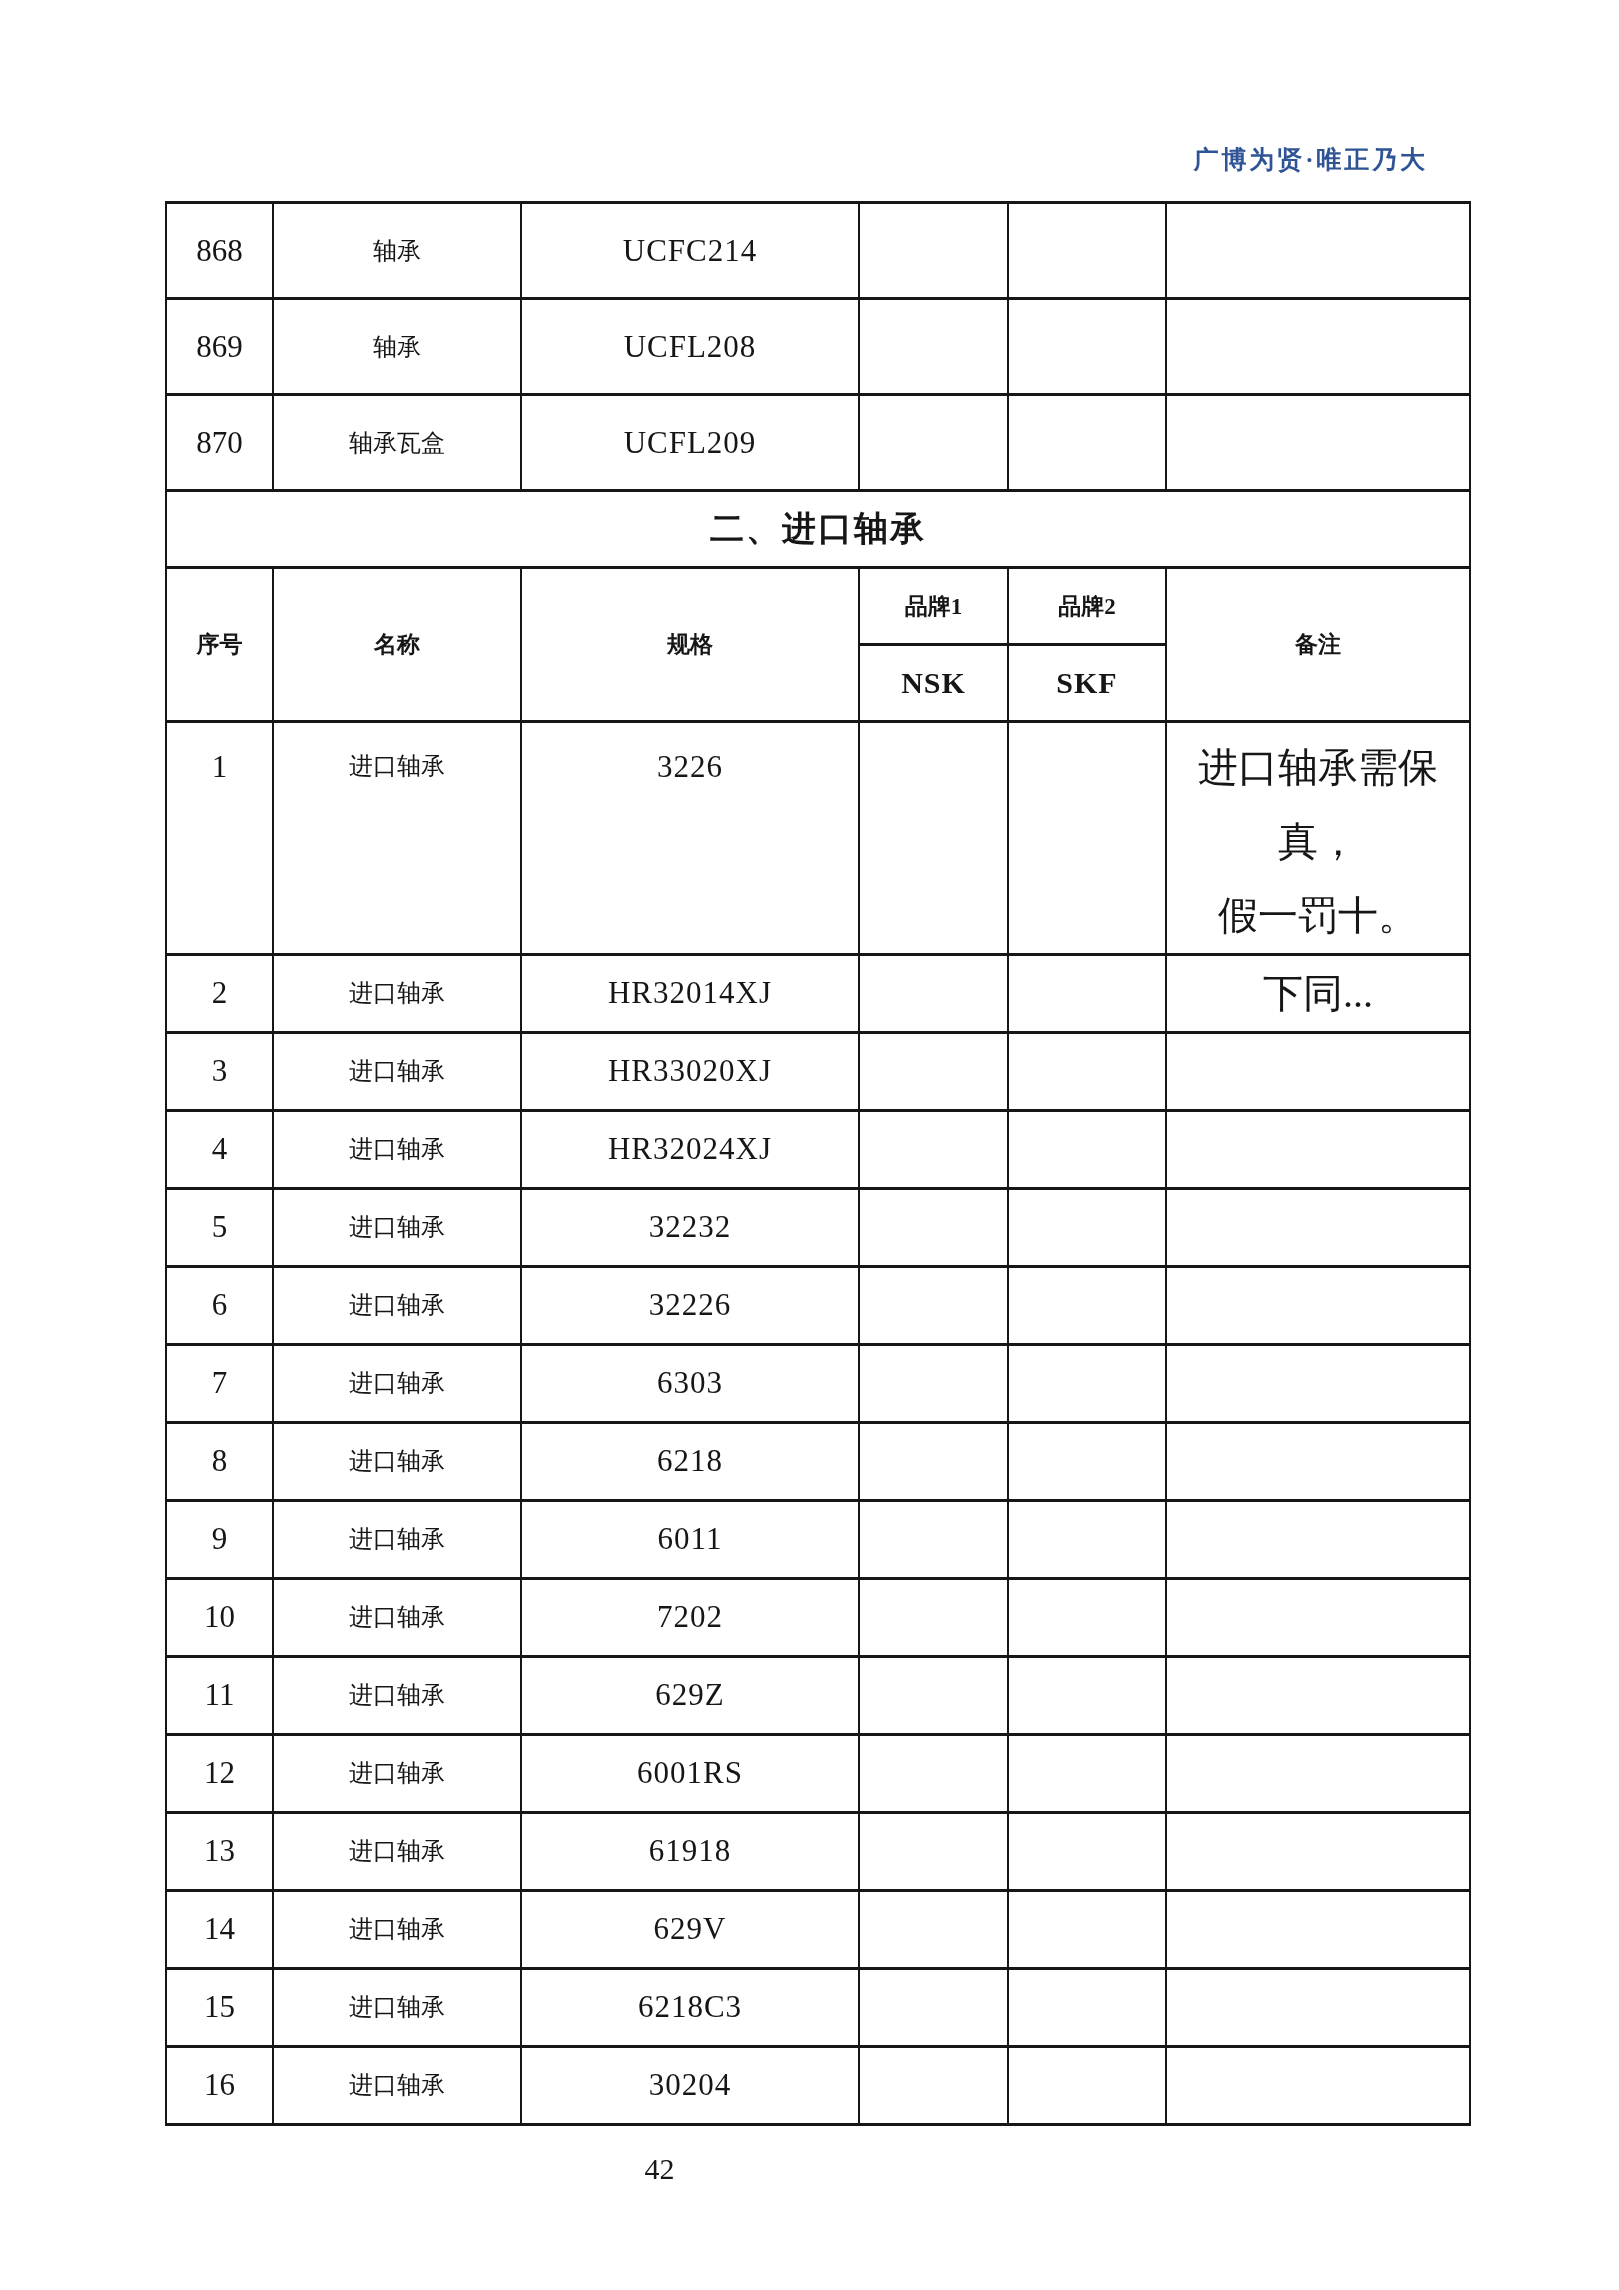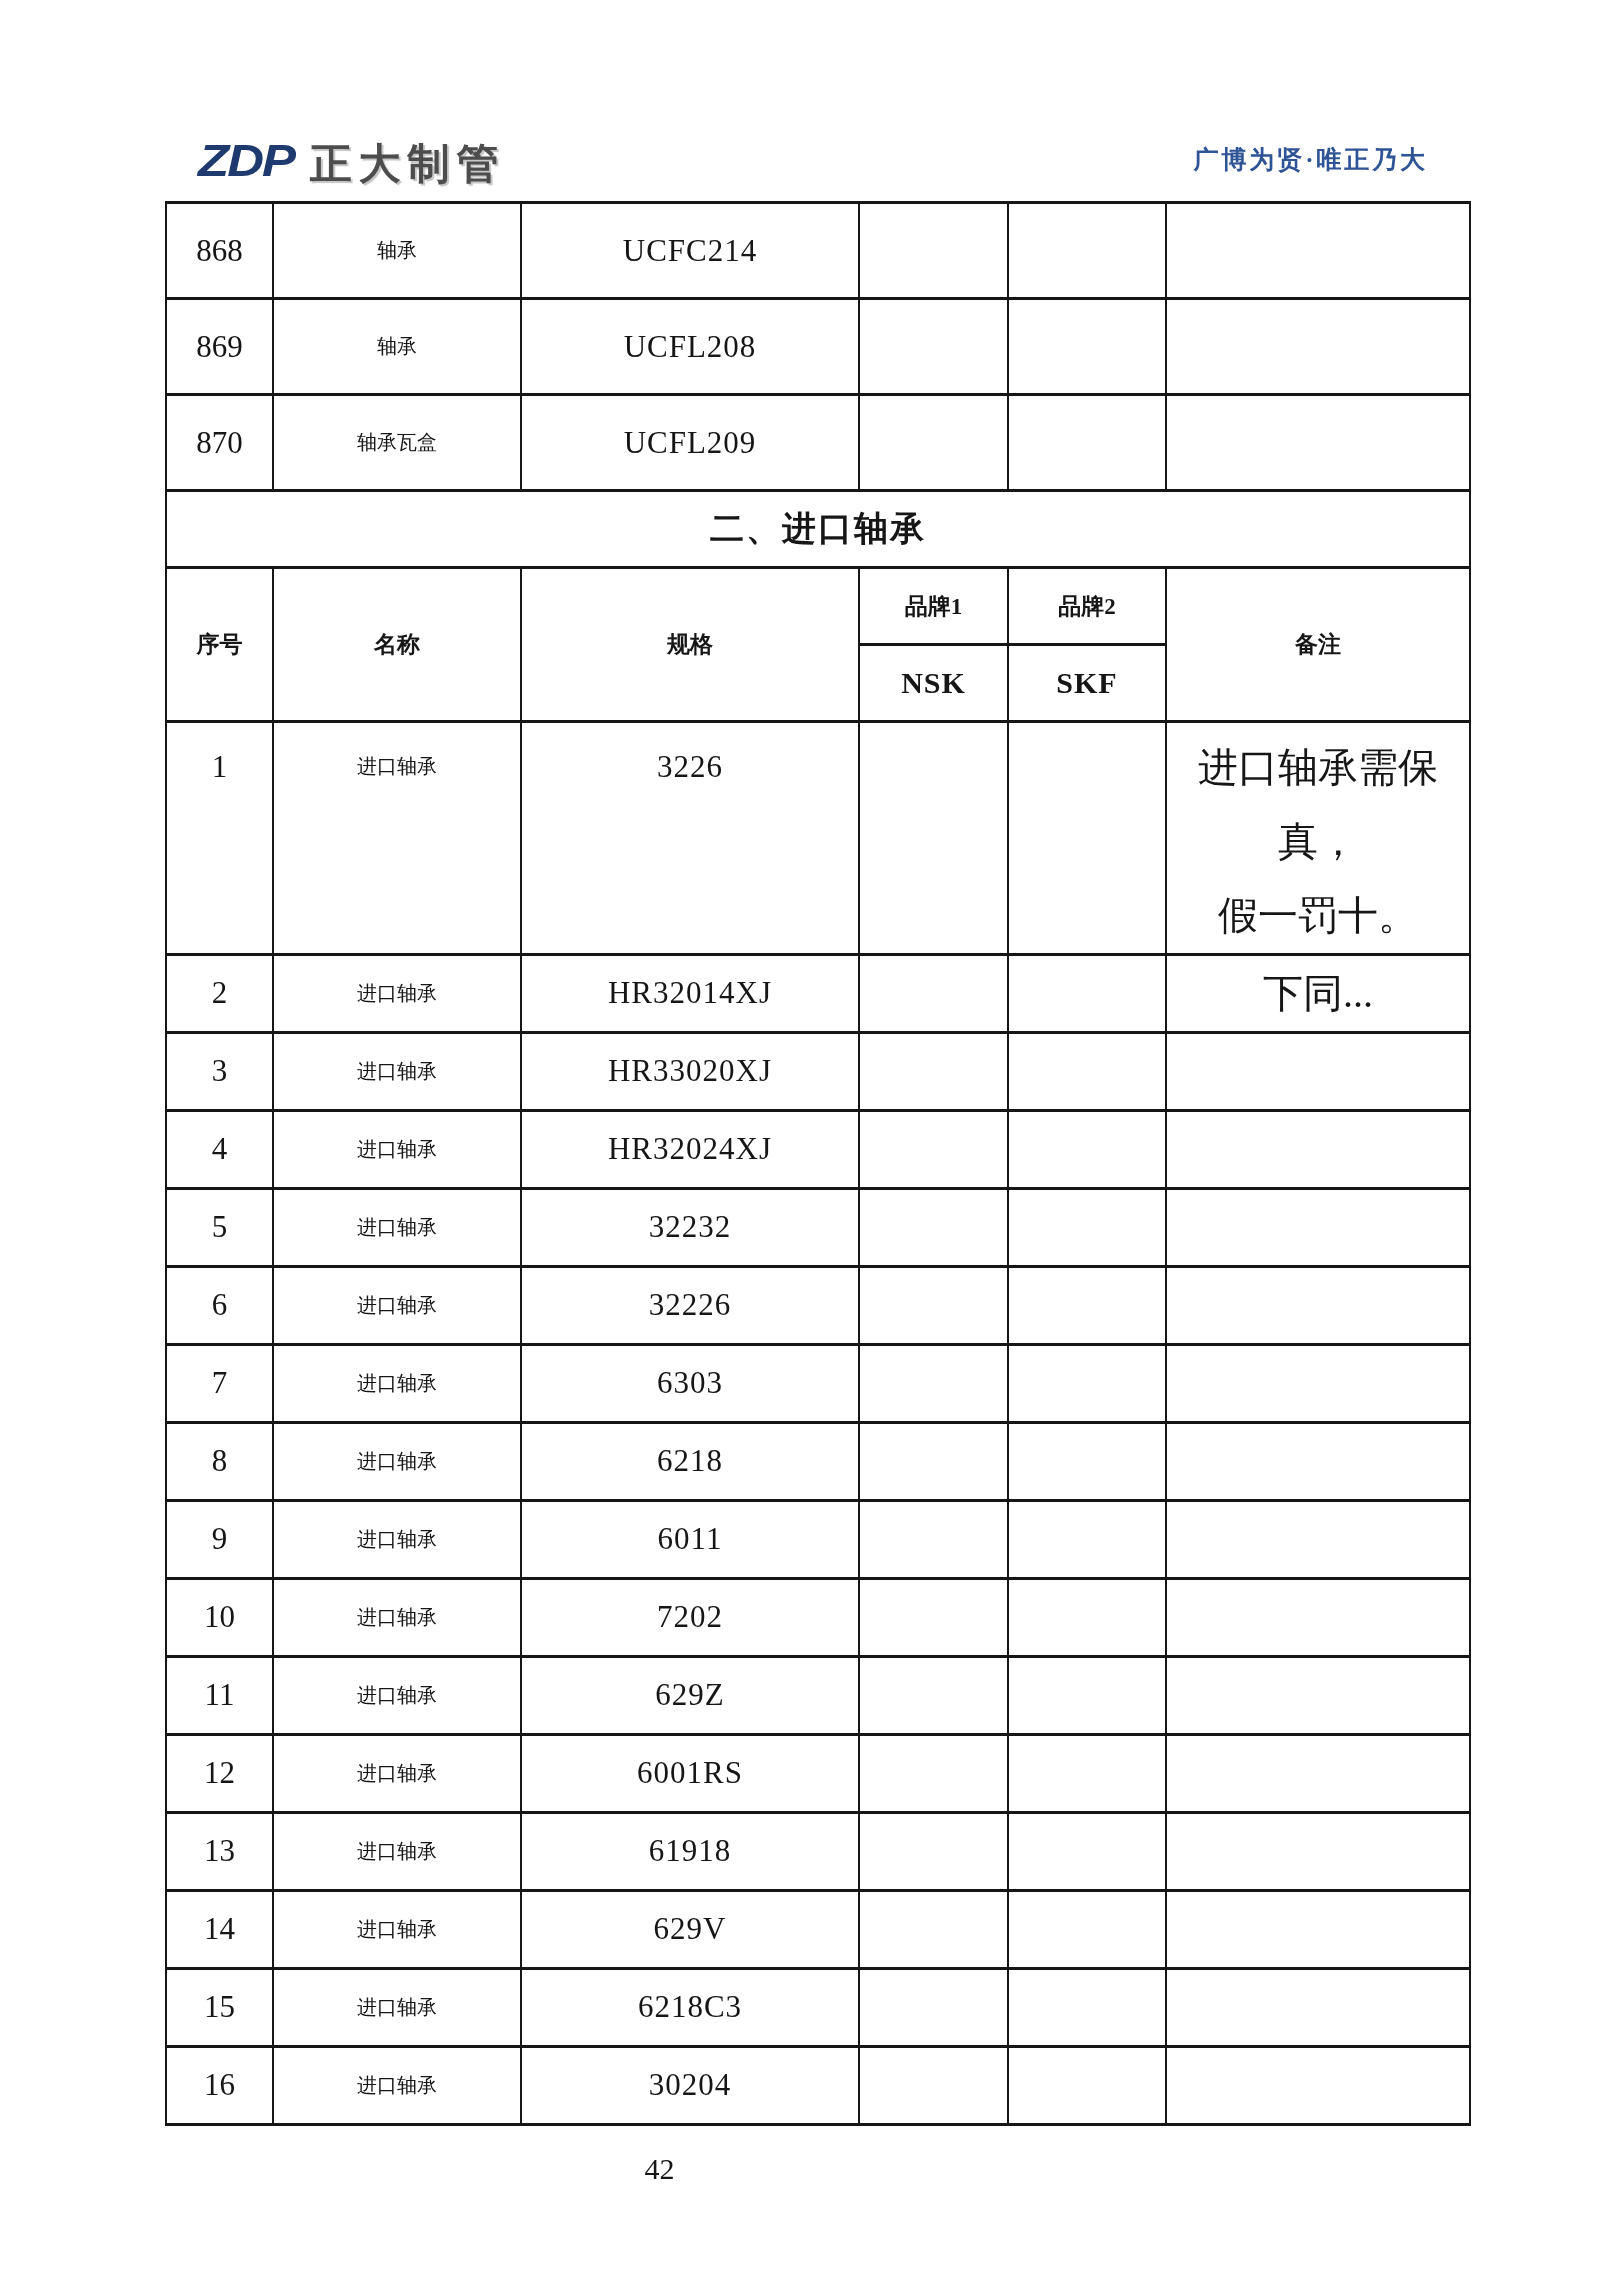--- a/index.html
+++ b/index.html
@@ -18,44 +18,40 @@
   
   table.parts{position:absolute;left:165px;top:201px;width:1304px;border-collapse:collapse;
               table-layout:fixed;}
   .parts td{border:2.9px solid #161616;border-top-width:3.9px;border-bottom-width:3.9px;
             text-align:center;vertical-align:middle;padding:0;overflow:hidden;
             font-size:31px;}
   tr.r-prev{height:96px;}
   tr.r-hdr{height:77px;}
   tr.r-std{height:78px;}
   tr.r-tall{height:159px;}
-  td.cjk{font-size:20px;}
+  td.cjk{font-size:24px;}
   td.hdr{font-weight:700;font-size:23px;}
   td.brandval{font-weight:700;font-size:30px;letter-spacing:1px;}
   td.section{font-weight:700;font-size:34px;letter-spacing:2px;}
   td.spec{font-size:31px;letter-spacing:1px;}
   td.remark{font-size:40px;}
   tr.r-tall td{vertical-align:top;}
   tr.r-tall td .single{margin-top:11.8px;line-height:63px;}
   tr.r-tall td .rline{line-height:74px;}
   tr.r-tall td .rline:first-child{margin-top:7.8px;}
 
   
   .pagenum{position:absolute;left:0;width:1319px;top:2152px;text-align:center;
            font-size:30px;color:#161616;}
 </style>
 </head>
 <body>
 
 <div class="page">
 
-  <div class="logo">
-    <span class="logo-zdp">ZDP</span>
-    <span class="logo-cn">正大制管</span>
-  </div>
 
   <div class="slogan">广博为贤·唯正乃大</div>
 
   <table class="parts">
     <colgroup>
       <col style="width:107px">
         <col style="width:248px">
         <col style="width:338px">
       <col style="width:149px">
         <col style="width:158px">

